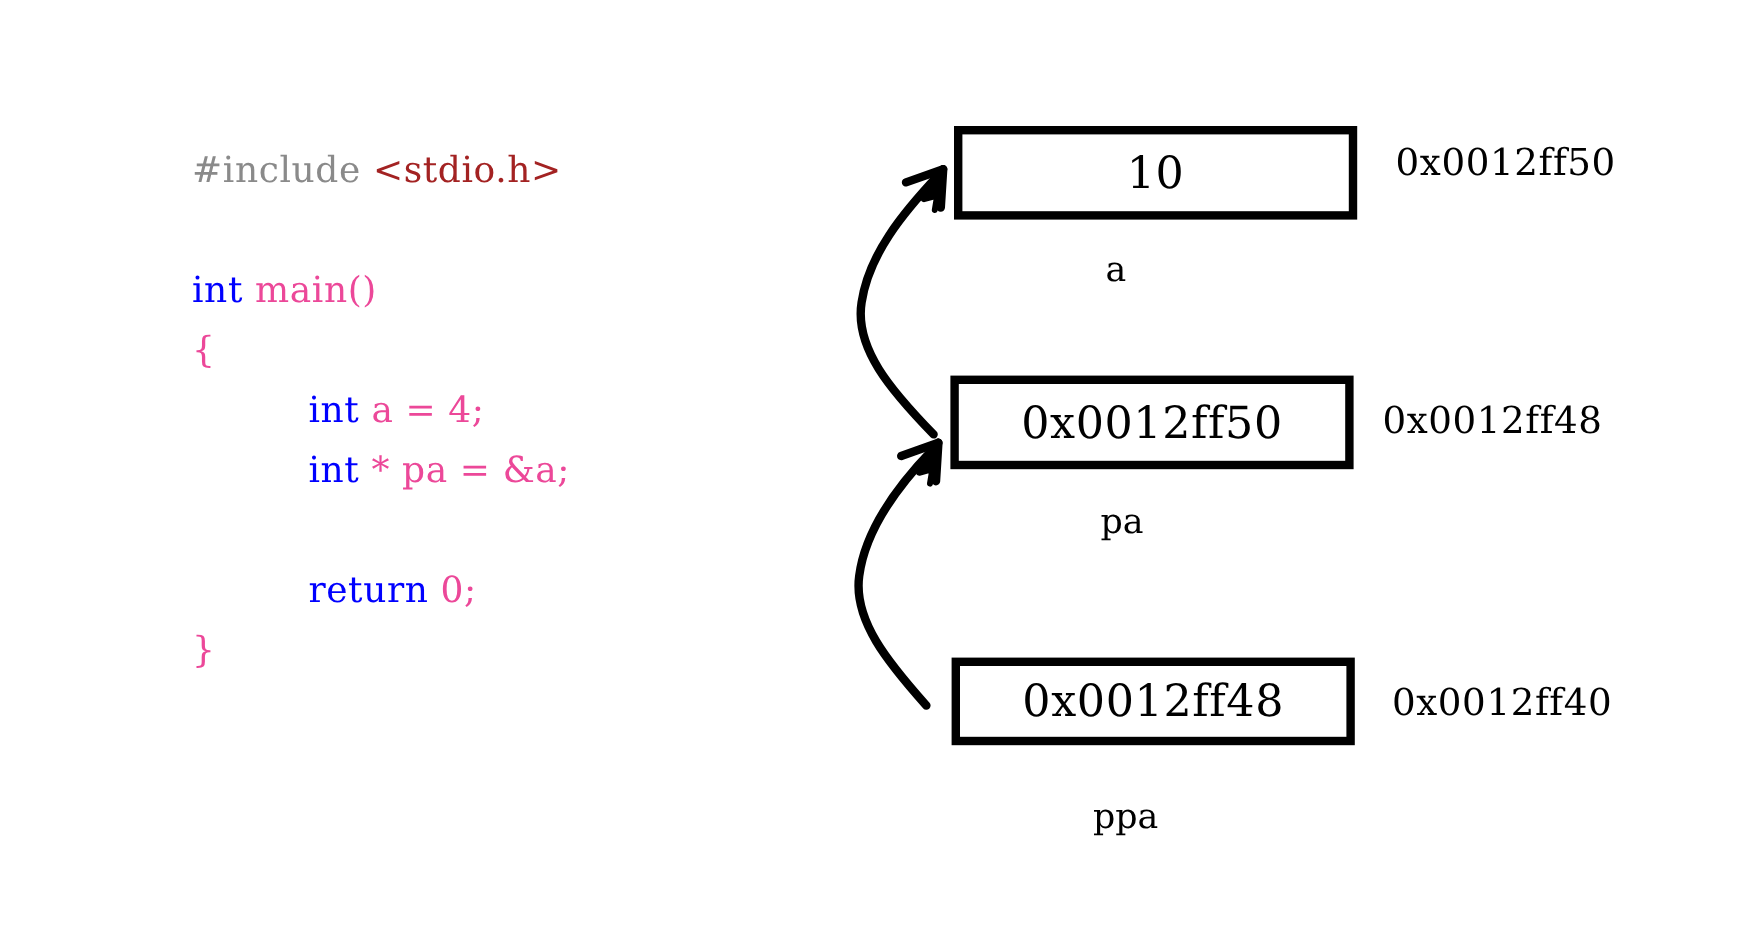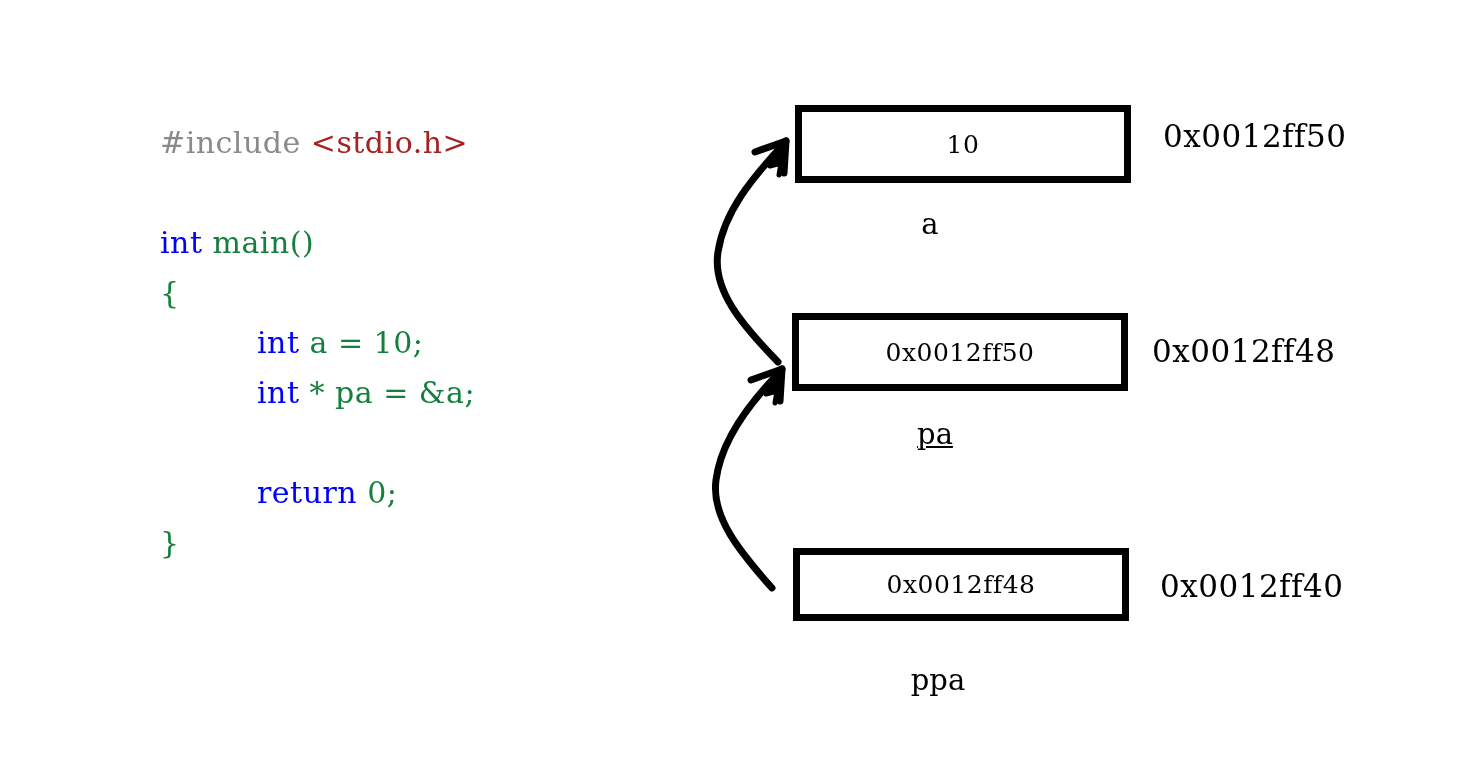--- a/index.html
+++ b/index.html
@@ -28,36 +28,36 @@
     font-size: 30px;
     line-height: 50px;
     white-space: pre;
     color: #000000;
     letter-spacing: 0.5px;
   }
   .code-line.blank { height: 50px; }
   .tok-pre   { color: #8a8a8a; }
   .tok-hdr   { color: #a32222; }
   .tok-kw    { color: #0000ff; text-align: right; }
-  .tok-plain { color: #15803d; }
+  .tok-plain { color: #ec4899; }
   .indent    { display: inline-block; width: 97px; }
 
   
   .mem-box {
     position: absolute;
     border: 7px solid #000000;
     background: #ffffff;
     box-sizing: border-box;
     display: flex;
     align-items: center;
     justify-content: center;
   }
   .mem-value {
     font-family: "DejaVu Serif", serif;
-    font-size: 25px;
+    font-size: 37px;
     color: #000000;
     letter-spacing: 0.5px;
   }
   .mem-addr {
     position: absolute;
     font-family: "DejaVu Serif", serif;
     font-size: 31px;
     color: #000000;
     letter-spacing: 0.5px;
     white-space: nowrap;
@@ -73,21 +73,21 @@
 
   #box-a    { left: 795px; top: 105px;  width: 336px; height: 78px; }
   #box-pa   { left: 792px; top: 313px;  width: 336px; height: 78px; }
   #box-ppa  { left: 793px; top: 548px;  width: 336px; height: 73px; }
 
   #addr-a   { left: 1163px; top: 118px; }
   #addr-pa  { left: 1152px; top: 333px; }
   #addr-ppa { left: 1160px; top: 568px; }
 
   #label-a   { left: 875px; top: 207px; width: 110px; }
-  #label-pa  { left: 880px; top: 417px; width: 110px; text-decoration: underline; }
+  #label-pa  { left: 880px; top: 417px; width: 110px; }
   #label-ppa { left: 878px; top: 663px; width: 120px; }
 
   
   #arrow-layer {
     position: absolute;
     left: 0; top: 0;
     width: 1466px;
     height: 783px;
     pointer-events: none;
   }
@@ -100,21 +100,21 @@
   <div id="code-panel">
 
     <div class="code-line"><span class="tok-pre">#include </span><span class="tok-hdr">&lt;stdio.h&gt;</span></div>
 
     <div class="code-line blank"></div>
 
     <div class="code-line"><span class="tok-kw">int</span><span class="tok-plain"> main()</span></div>
 
     <div class="code-line"><span class="tok-plain">{</span></div>
 
-    <div class="code-line"><span class="indent"></span><span class="tok-kw">int</span><span class="tok-plain"> a = 10;</span></div>
+    <div class="code-line"><span class="indent"></span><span class="tok-kw">int</span><span class="tok-plain"> a = 4;</span></div>
 
     <div class="code-line"><span class="indent"></span><span class="tok-kw">int</span><span class="tok-plain"> * pa = &amp;a;</span></div>
 
 
     <div class="code-line blank"></div>
 
     <div class="code-line"><span class="indent"></span><span class="tok-kw">return</span><span class="tok-plain"> 0;</span></div>
 
     <div class="code-line"><span class="tok-plain">}</span></div>
   </div>

